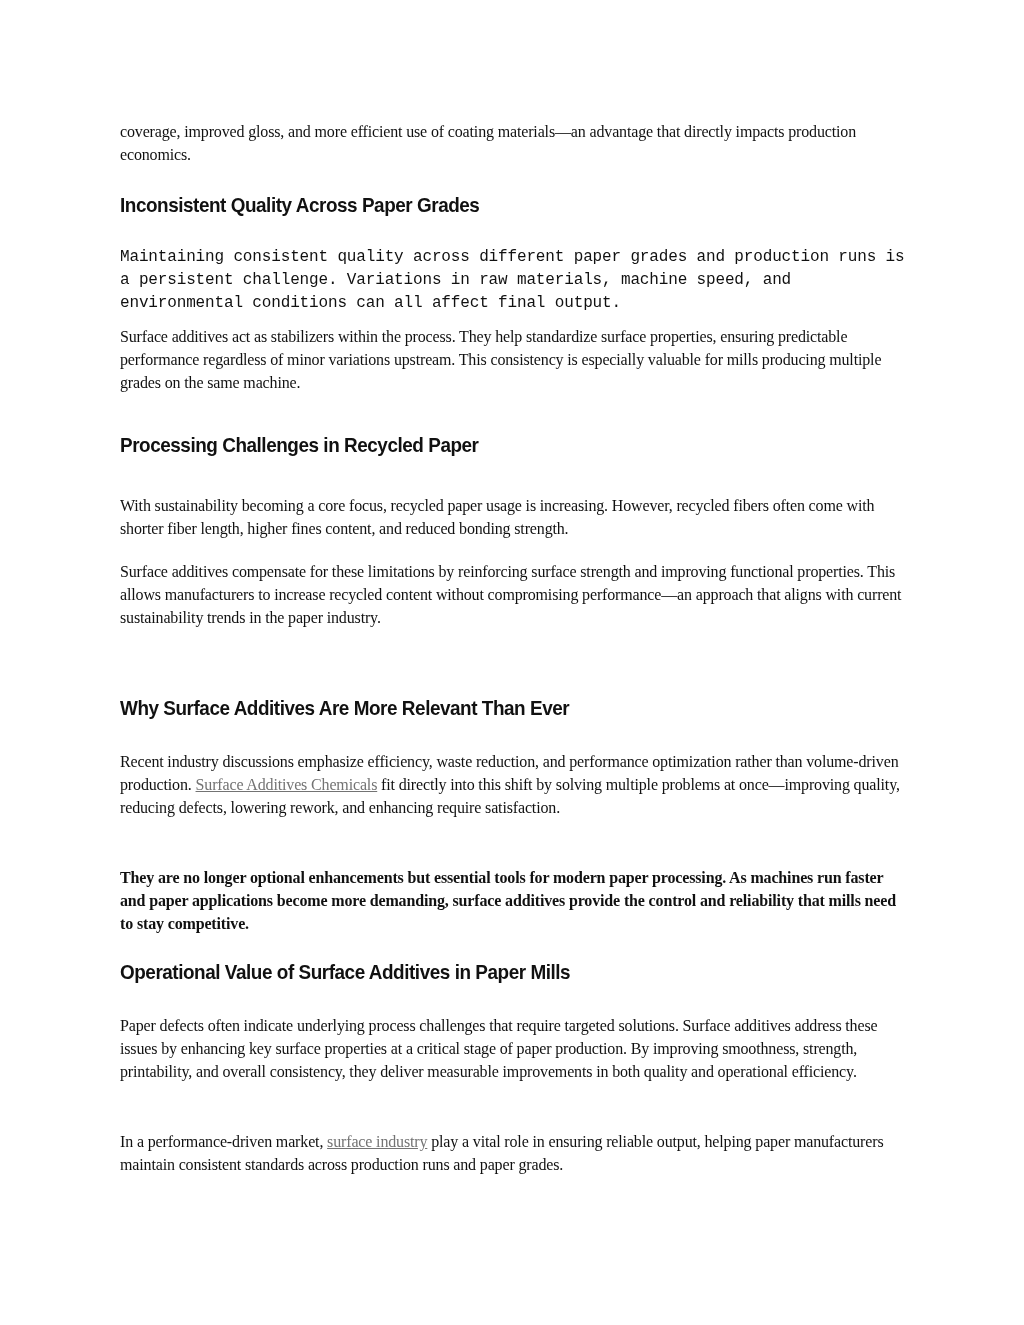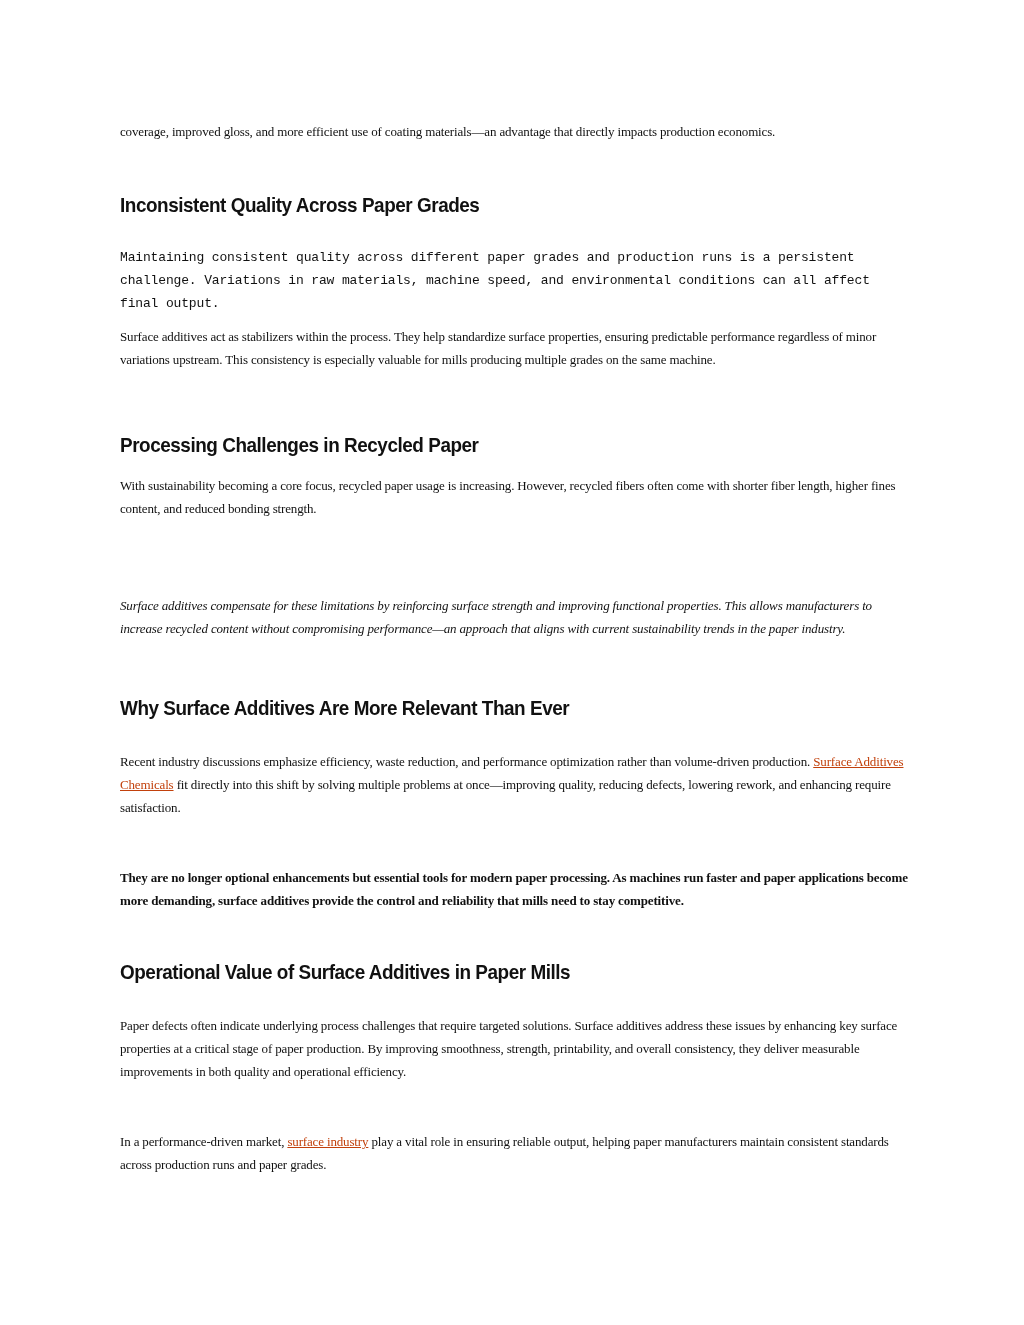--- a/index.html
+++ b/index.html
@@ -12,60 +12,60 @@
       color: #111111;
     }
     .page {
       position: absolute;
       left: 120px;
       top: 120px;
       width: 790px;
     }
     p {
       margin: 0;
-      font-size: 13px;
+      font-size: 16px;
       line-height: 23.2px;
       letter-spacing: -0.15px;
     }
     h2 {
       margin: 0;
       font-family: "Liberation Sans Narrow", "Liberation Sans", "DejaVu Sans", sans-serif;
       font-weight: bold;
       font-size: 21px;
       line-height: 28px;
       letter-spacing: -0.5px;
       color: #111111;
       transform: scaleX(0.9);
       transform-origin: left center;
       white-space: nowrap;
     }
     a {
-      color: #c2410c;
+      color: #737373;
       text-decoration: underline;
     }
     .abs { position: absolute; left: 0; }
   </style>
 </head>
 <body>
 
 <div class="page">
 
   <p class="abs" style="top:0px;">coverage, improved gloss, and more efficient use of coating materials—an advantage that directly impacts production economics.</p>
 
   <h2 class="abs" style="top:71px;">Inconsistent Quality Across Paper Grades</h2>
 
   <p class="abs" style="top:126px;font-family:Liberation Mono, monospace;">Maintaining consistent quality across different paper grades and production runs is a persistent challenge. Variations in raw materials, machine speed, and environmental conditions can all affect final output.</p>
 
   <p class="abs" style="top:205px;">Surface additives act as stabilizers within the process. They help standardize surface properties, ensuring predictable performance regardless of minor variations upstream. This consistency is especially valuable for mills producing multiple grades on the same machine.</p>
 
   <h2 class="abs" style="top:311px;">Processing Challenges in Recycled Paper</h2>
 
-  <p class="abs" style="top:354px;">With sustainability becoming a core focus, recycled paper usage is increasing. However, recycled fibers often come with shorter fiber length, higher fines content, and reduced bonding strength.</p>
+  <p class="abs" style="top:374px;">With sustainability becoming a core focus, recycled paper usage is increasing. However, recycled fibers often come with shorter fiber length, higher fines content, and reduced bonding strength.</p>
 
-  <p class="abs" style="top:474px;font-style:italic;">Surface additives compensate for these limitations by reinforcing surface strength and improving functional properties. This allows manufacturers to increase recycled content without compromising performance—an approach that aligns with current sustainability trends in the paper industry.</p>
+  <p class="abs" style="top:440px;">Surface additives compensate for these limitations by reinforcing surface strength and improving functional properties. This allows manufacturers to increase recycled content without compromising performance—an approach that aligns with current sustainability trends in the paper industry.</p>
 
   <h2 class="abs" style="top:574px;">Why Surface Additives Are More Relevant Than Ever</h2>
 
   <p class="abs" style="top:630px;"><span>Recent industry discussions emphasize efficiency, waste reduction, and performance optimization rather than volume-driven production. </span><a href="#">Surface Additives Chemicals</a><span> fit directly into this shift by solving multiple problems at once—improving quality, reducing defects, lowering rework, and enhancing require satisfaction.</span></p>
 
   <p class="abs" style="top:746px;font-weight:bold;">They are no longer optional enhancements but essential tools for modern paper processing. As machines run faster and paper applications become more demanding, surface additives provide the control and reliability that mills need to stay competitive.</p>
 
   <h2 class="abs" style="top:838px;">Operational Value of Surface Additives in Paper Mills</h2>
 
   <p class="abs" style="top:894px;">Paper defects often indicate underlying process challenges that require targeted solutions. Surface additives address these issues by enhancing key surface properties at a critical stage of paper production. By improving smoothness, strength, printability, and overall consistency, they deliver measurable improvements in both quality and operational efficiency.</p>

